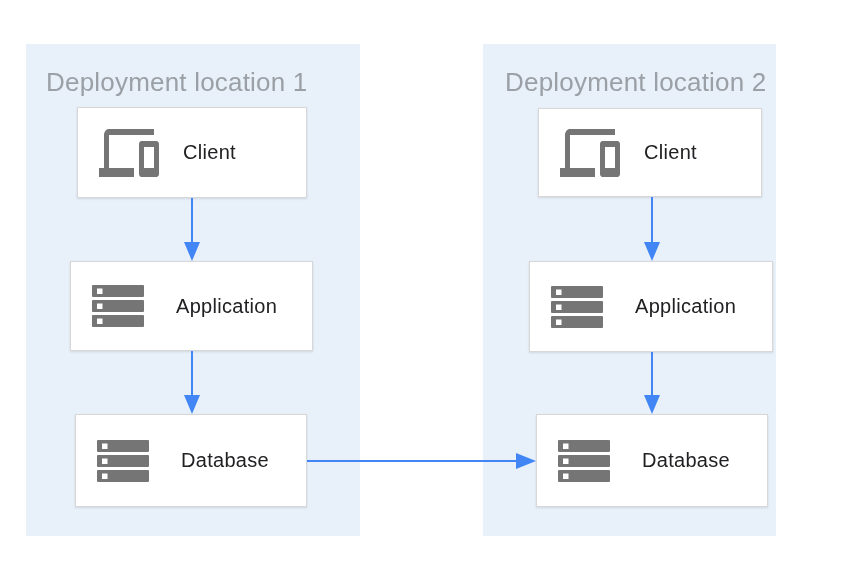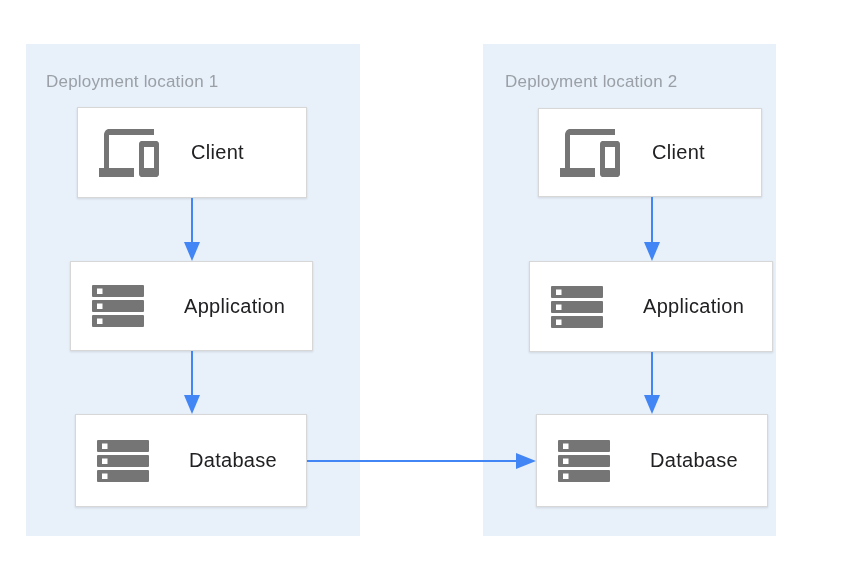--- a/index.html
+++ b/index.html
@@ -20,21 +20,21 @@
     top: 44px;
     height: 492px;
     background: var(--panel-bg, #E8F0FA);
   }
   .panel.p1 { left: 26px;  width: 334px; }
   .panel.p2 { left: 483px; width: 293px; }
 
   .panel-title {
     position: absolute;
     top: 26px;
-    font-size: 17px;
+    font-size: 26px;
     line-height: 24px;
     color: var(--title-gray, #9AA0A6);
     letter-spacing: 0.2px;
     white-space: nowrap;
   }
   .p1 .panel-title { left: 20px; }
   .p2 .panel-title { left: 22px; }
 
   .node {
     position: absolute;
@@ -56,21 +56,21 @@
   .icon-slot {
     width: 60px;
     display: flex;
     align-items: center;
     justify-content: flex-start;
     flex: none;
   }
   .icon-slot svg { fill: var(--icon-gray, #757575); }
 
   .node-label {
-    margin-left: 32px;
+    margin-left: 24px;
     font-size: 20px;
     color: var(--label-text, #212124);
     letter-spacing: 0.3px;
     white-space: nowrap;
   }
 
   
   .arrow-v {
     position: absolute;
     width: 16px;

